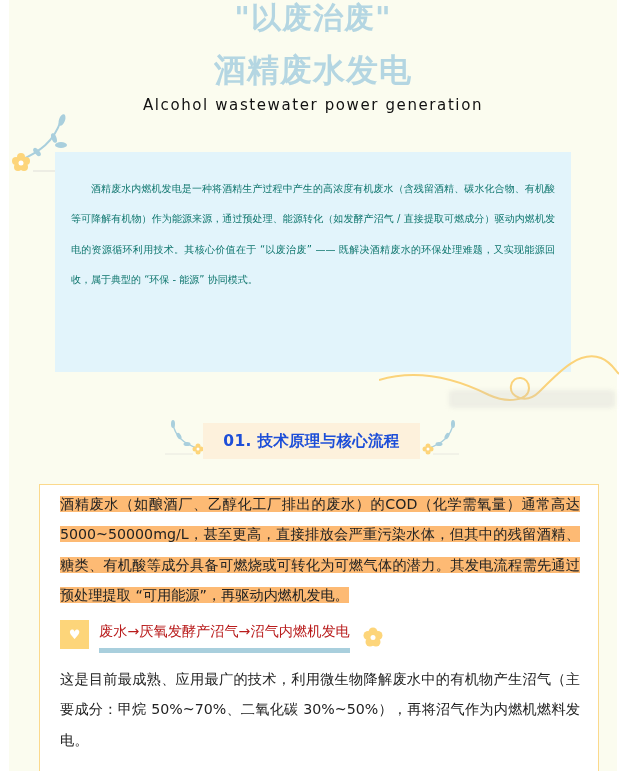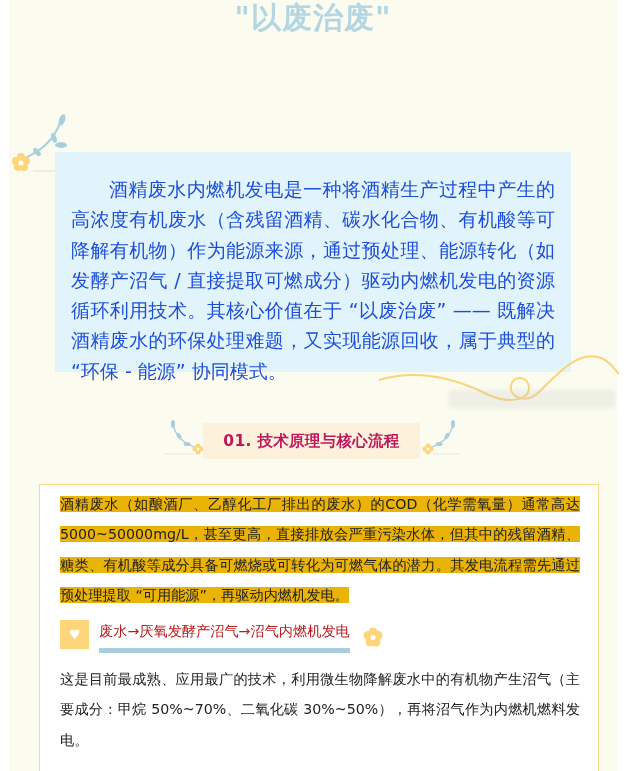--- a/index.html
+++ b/index.html
@@ -23,43 +23,43 @@
     position: absolute; left: 0; width: 608px; top: 95px; text-align: center;
     font-size: 15px; color: #111; letter-spacing: 1.6px;
     font-family: "DejaVu Sans", sans-serif; line-height: 20px;
   }
   .intro-box {
     position: absolute; left: 46px; top: 152px; width: 516px; height: 220px;
     background: #e2f4fb;
   }
   .intro-text {
     position: absolute; left: 16px; top: 22px; width: 484px;
-    font-size: 19px; line-height: 30.3px; color: #1d4ed8;
+    font-size: 10px; line-height: 30.3px; color: #0f766e;
     font-family: "DejaVu Sans", sans-serif; text-align: justify;
     text-indent: 2em;
   }
   .deco { position: absolute; }
   .section-heading {
     position: absolute; left: 194px; top: 423px; width: 217px; height: 36px;
     background: #fdf1dc; display: flex; align-items: center; justify-content: center;
   }
   .section-heading span {
-    font-size: 15.5px; font-weight: bold; color: #be185d;
+    font-size: 15.5px; font-weight: bold; color: #1d4ed8;
     font-family: "DejaVu Sans", sans-serif; letter-spacing: 0.3px;
   }
   .content-box {
     position: absolute; left: 30px; top: 484px; width: 560px; height: 300px;
     background: #ffffff; border: 1.5px solid #fbd98c; border-bottom: none;
   }
   .highlight-para {
     position: absolute; left: 20px; top: 4px; width: 520px;
     font-size: 14.2px; line-height: 30.3px; color: #222;
     font-family: "DejaVu Sans", sans-serif; text-align: justify;
   }
-  .highlight-para .hl { background: #eab308; }
+  .highlight-para .hl { background: #fdba74; }
   .sub-heading {
     position: absolute; left: 20px; top: 132px; height: 34px; display: flex; align-items: center;
   }
   .heart-box {
     width: 29px; height: 29px; background: #fdd57a; display: flex;
     align-items: center; justify-content: center; color: #fff; font-size: 13px;
   }
   .sub-heading-text {
     margin-left: 10px; font-size: 14.2px; color: #b91c1c; position: relative;
     font-family: "DejaVu Sans", sans-serif; padding-bottom: 6px;
@@ -76,20 +76,22 @@
     position: absolute; left: 440px; top: 390px; width: 166px; height: 18px;
     background: rgba(200,200,200,0.25); filter: blur(2px); border-radius: 4px;
   }
 </style>
 </head>
 <body>
 
 <div class="page">
 
   <div class="title1">"以废治废"</div>
+  <div class="title2">酒精废水发电</div>
+  <div class="subtitle">Alcohol wastewater power generation</div>
 
   <svg class="deco" style="left:0px;top:112px" width="70" height="60" viewBox="0 0 70 60">
     <path d="M12 48 C 30 40, 45 30, 52 8" stroke="#a9cfdd" stroke-width="2" fill="none"></path>
     <ellipse cx="53" cy="8" rx="3" ry="6" fill="#a9cfdd" transform="rotate(20 53 8)"></ellipse>
     <ellipse cx="45" cy="26" rx="2.5" ry="5" fill="#a9cfdd" transform="rotate(-20 45 26)"></ellipse>
     <ellipse cx="52" cy="33" rx="6" ry="3" fill="#a9cfdd"></ellipse>
     <ellipse cx="28" cy="40" rx="2.5" ry="5" fill="#a9cfdd" transform="rotate(-40 28 40)"></ellipse>
     <g transform="translate(12 50)">
       <circle cx="0" cy="-5" r="4" fill="#fdd57a"></circle>
       <circle cx="5" cy="-1" r="4" fill="#fdd57a"></circle>

